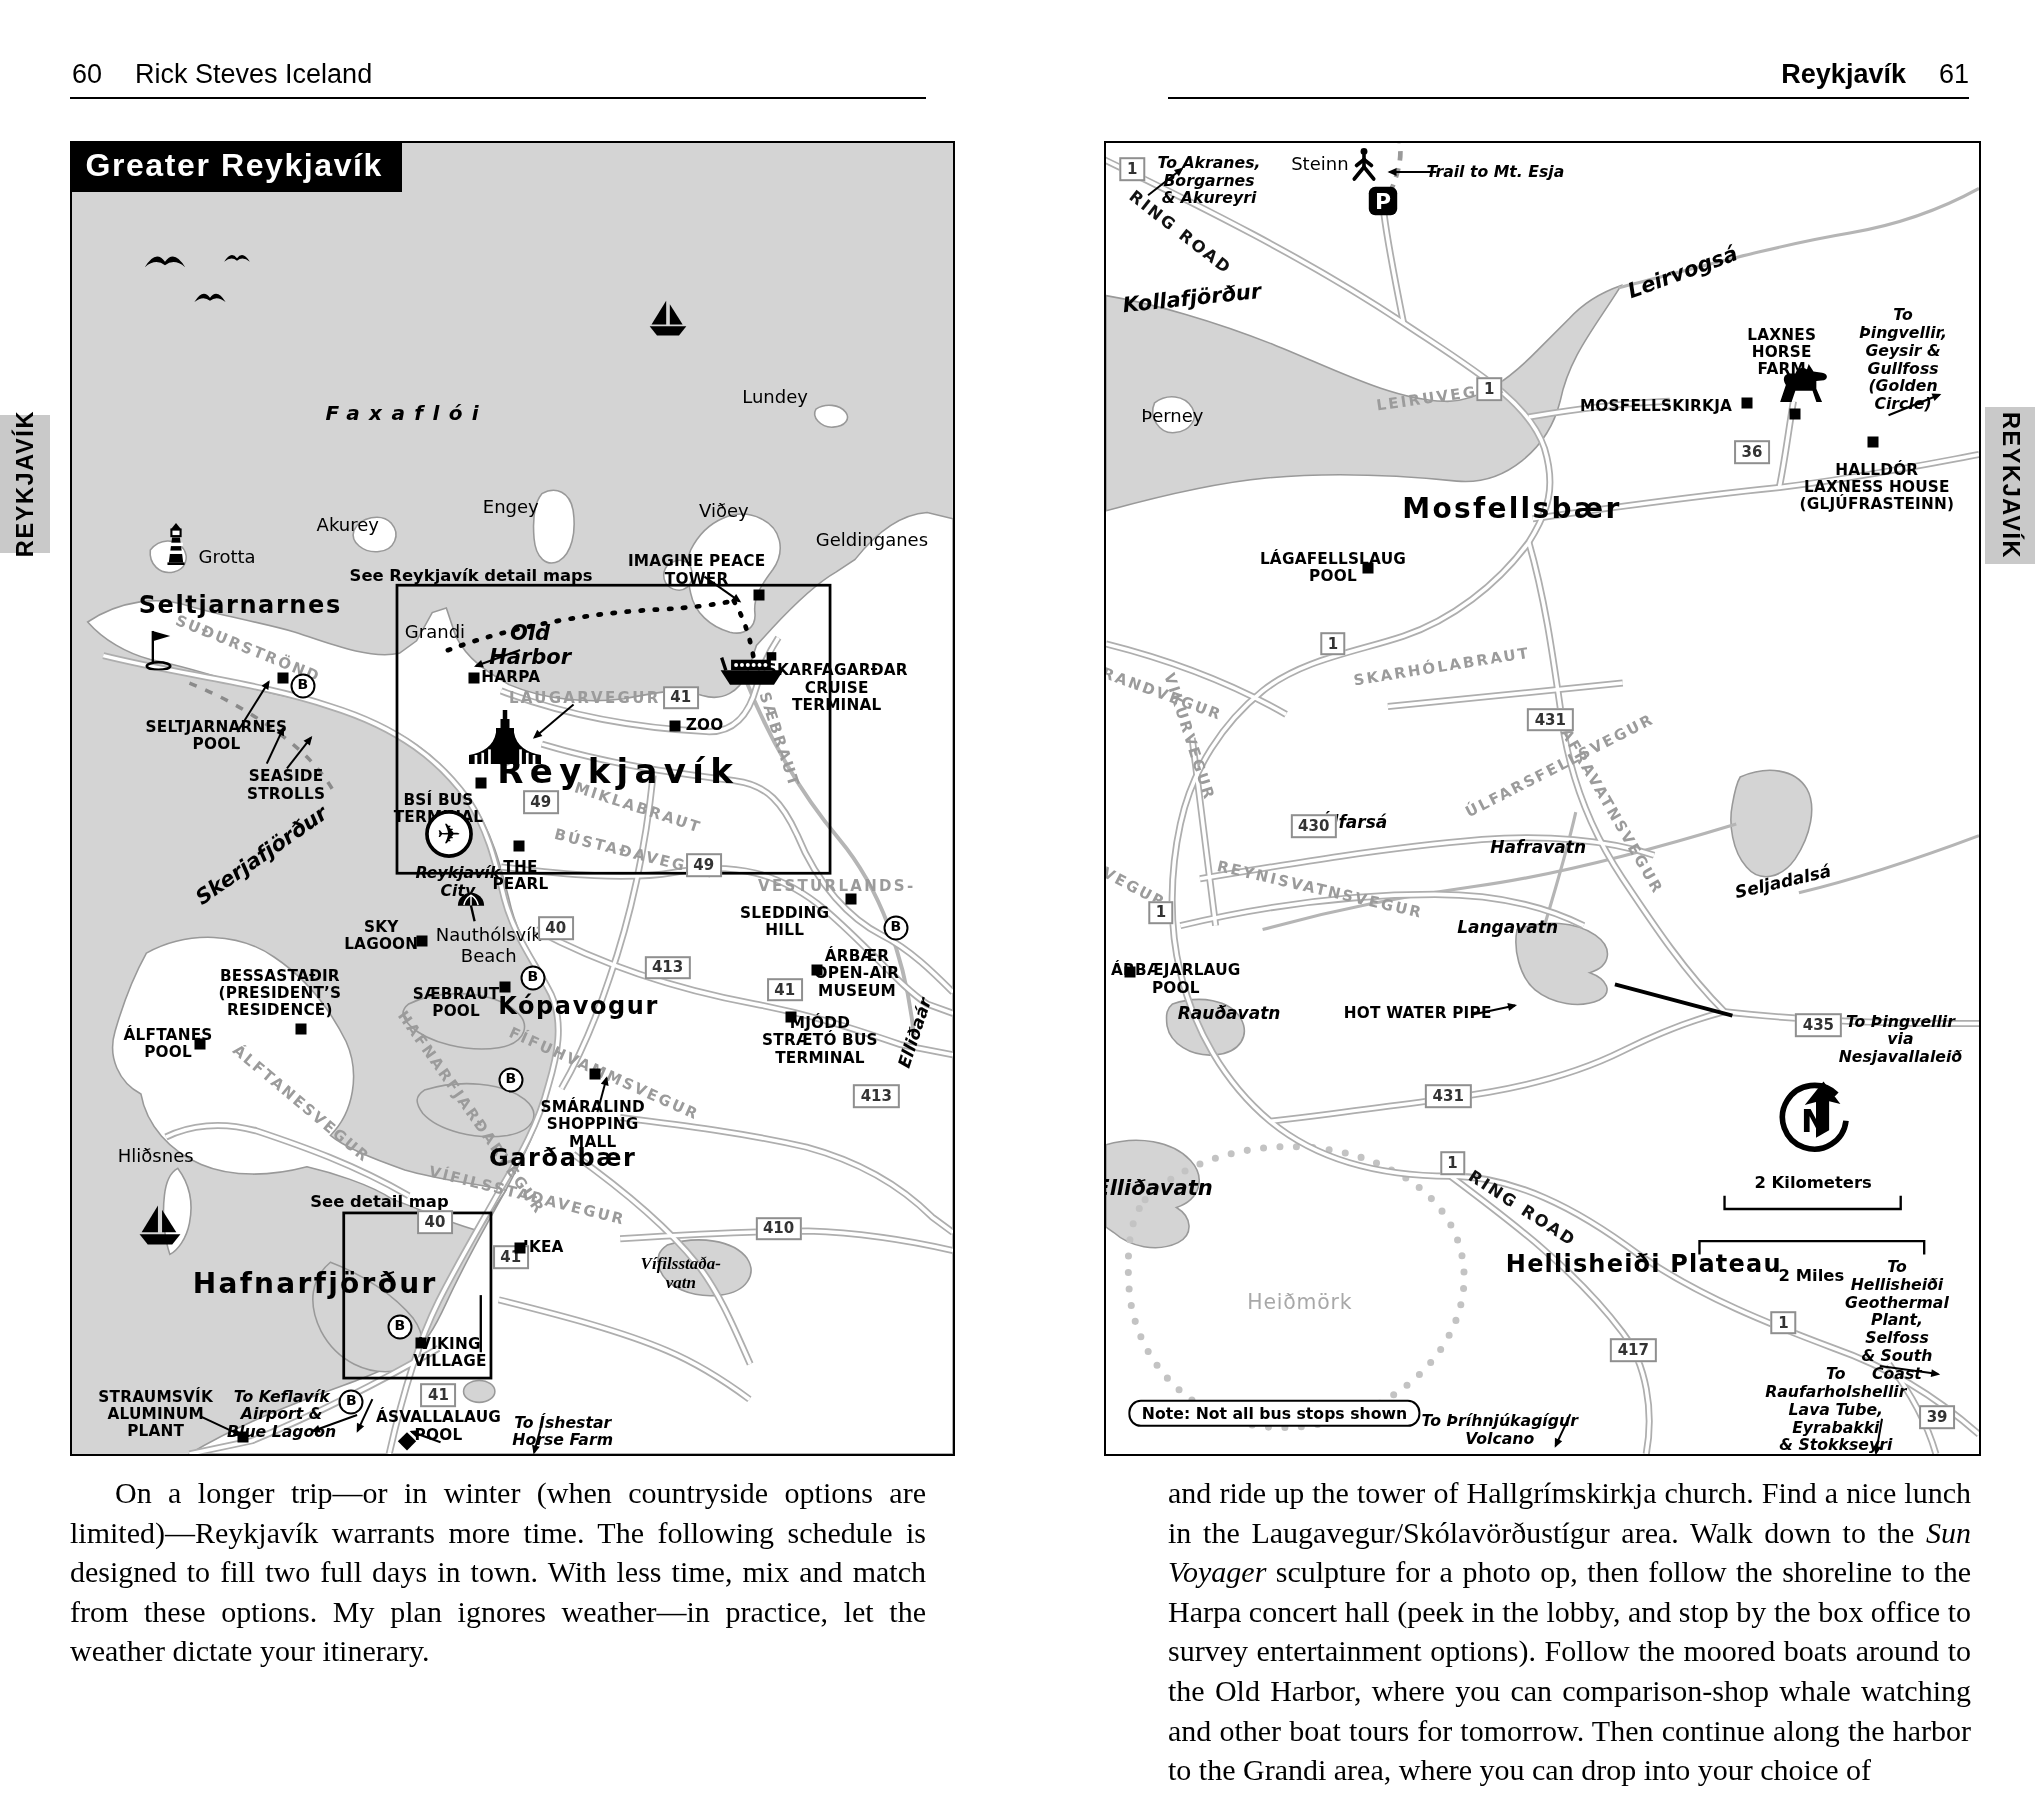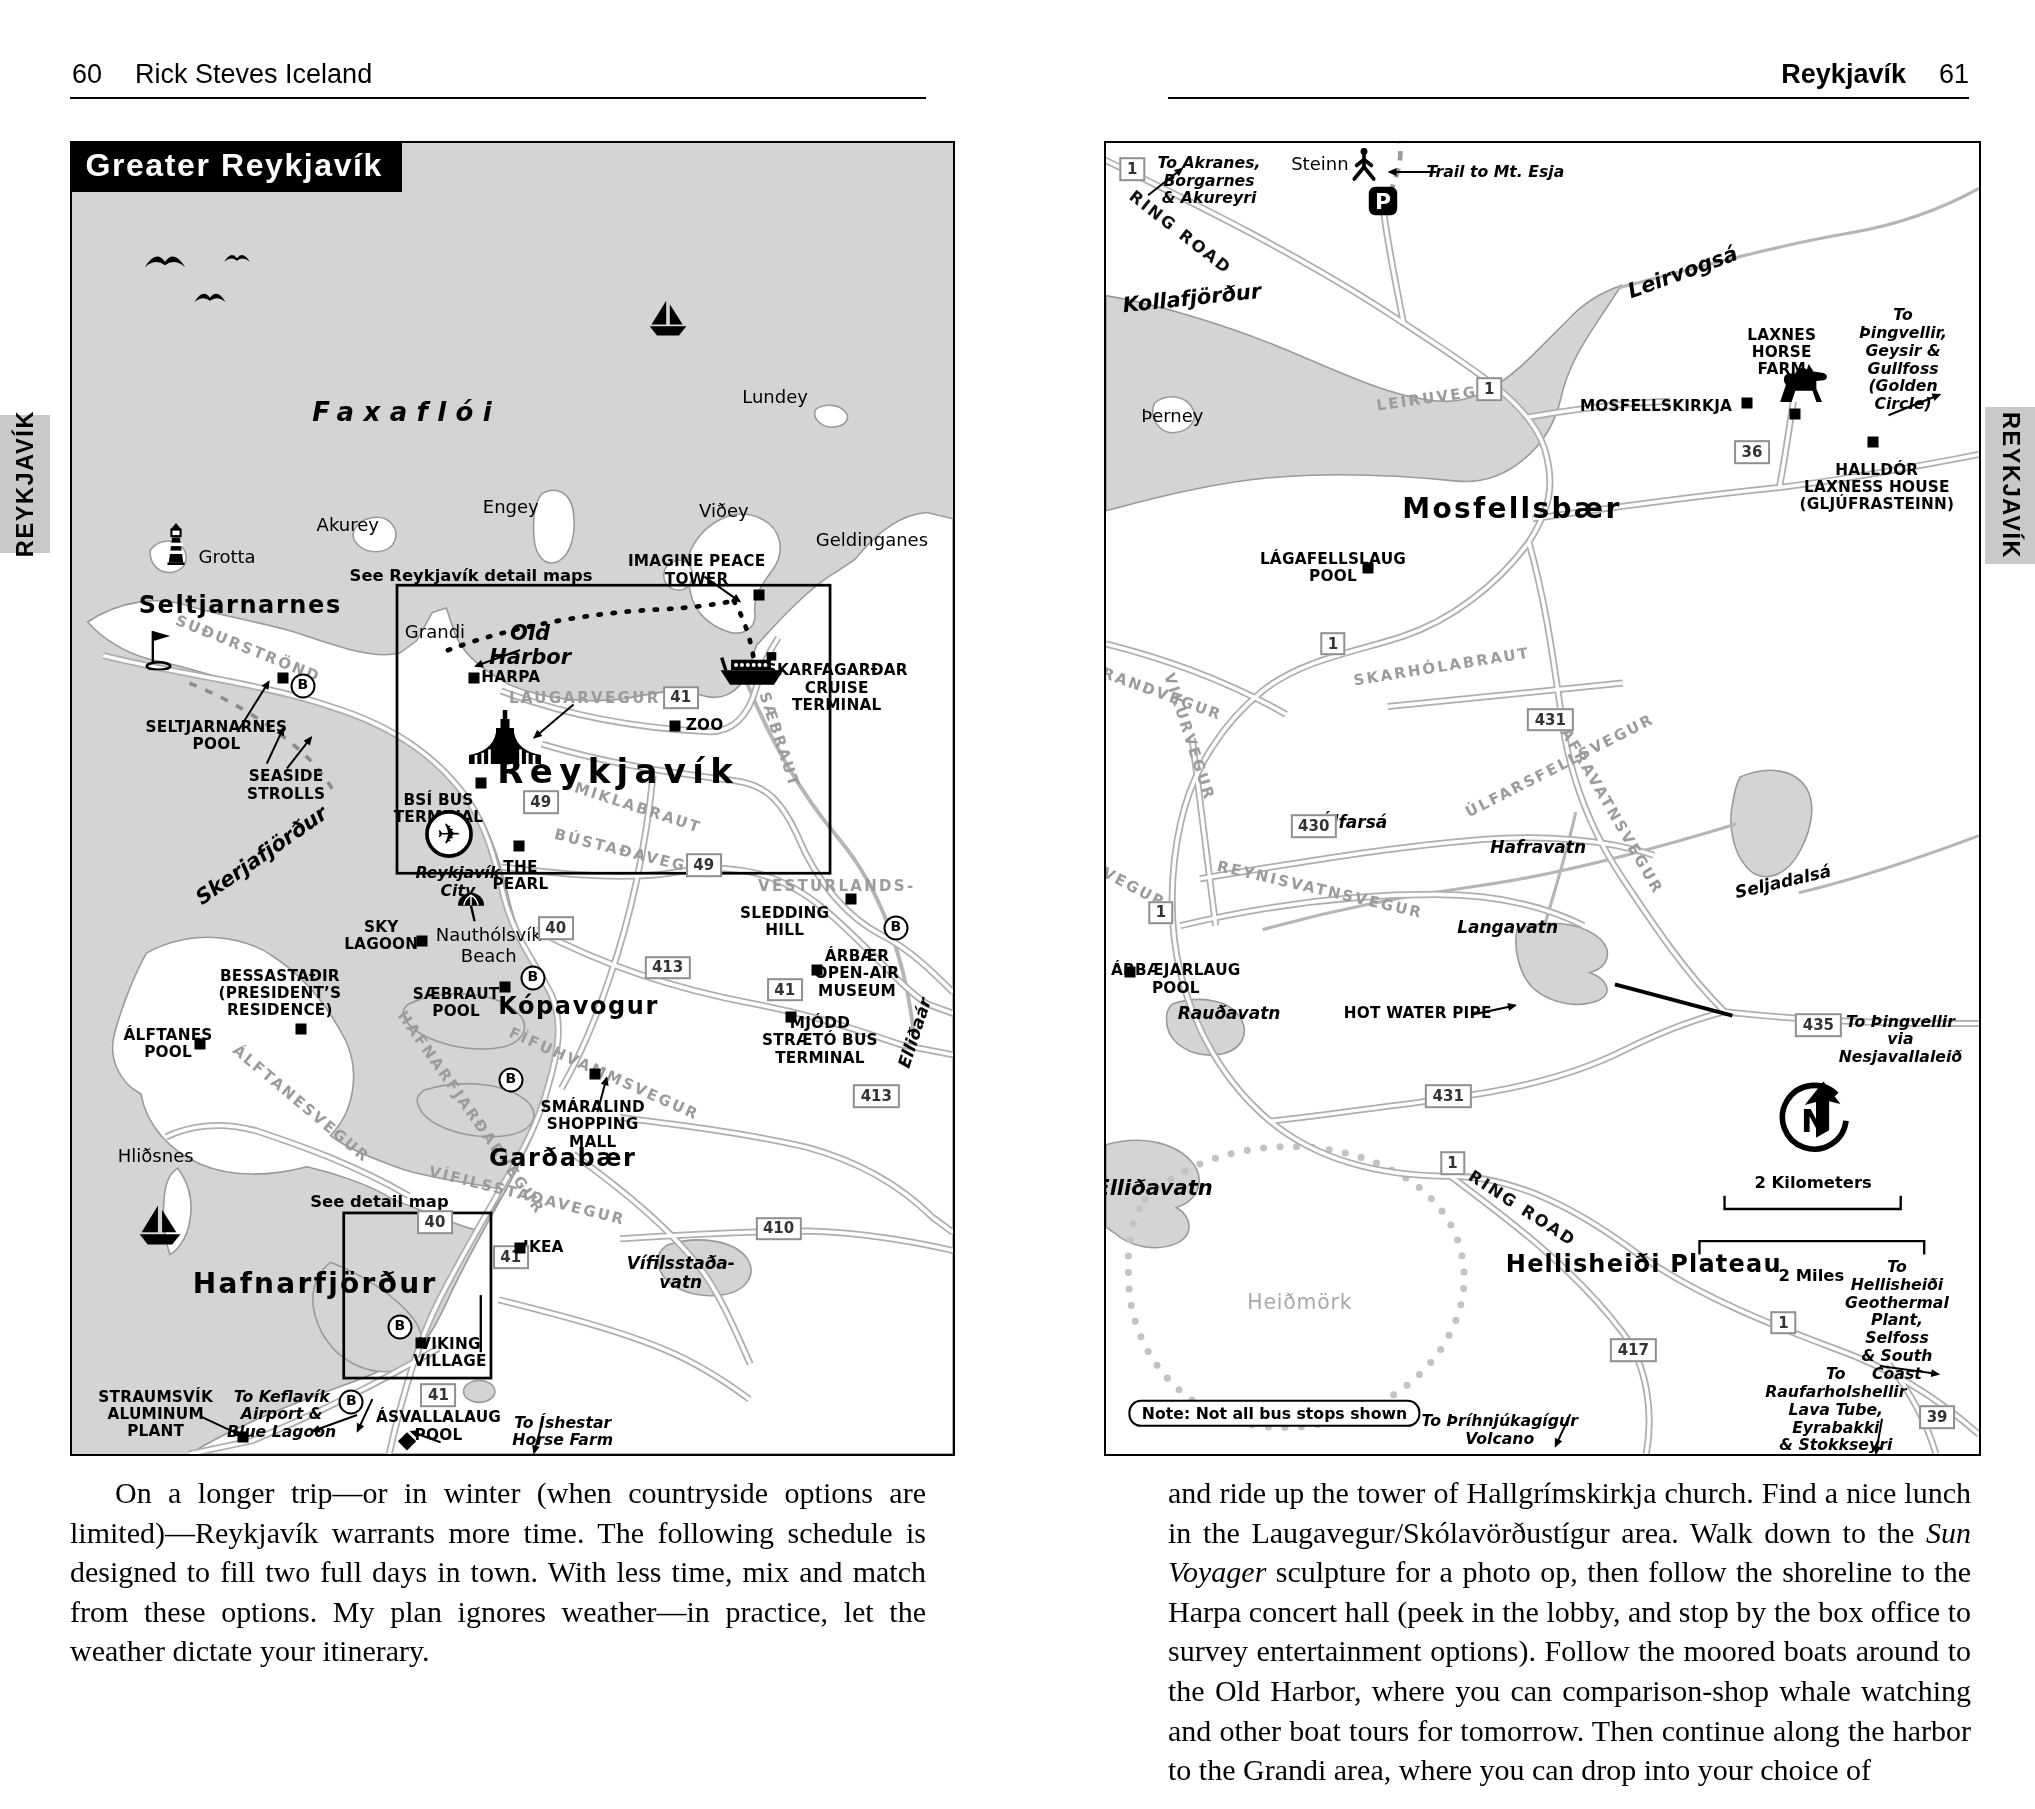--- a/index.html
+++ b/index.html
@@ -18,21 +18,21 @@
   .map svg.bg{position:absolute;left:0;top:0;width:100%;height:100%;}
   .map .labels{position:absolute;left:0;top:0;width:100%;height:100%;}
   .map-title{position:absolute;left:-2.3px;top:-2.3px;background:#000;color:#fff;font-family:"Liberation Sans",sans-serif;font-weight:bold;font-size:32px;letter-spacing:1.6px;padding:6.3px 19px 7.8px 15.7px;z-index:5;}
 
   .lbl{position:absolute;white-space:pre-line;text-align:center;line-height:1.13;color:#000;z-index:4;}
   .city{font-weight:bold;font-size:24px;letter-spacing:1.6px;}
   .cityBig{font-weight:bold;font-size:34px;letter-spacing:6.3px;}
   .cityMed{font-weight:bold;font-size:28px;letter-spacing:2.3px;}
   .island{font-size:18px;}
   .water{font-style:italic;font-weight:bold;font-size:21px;}
-  .waterSp{font-style:italic;font-weight:600;font-size:26px;letter-spacing:9.4px;}
+  .waterSp{font-style:italic;font-weight:600;font-size:20px;letter-spacing:9.4px;}
   .waterSm{font-style:italic;font-weight:bold;font-size:17px;}
   .poi{font-weight:bold;font-size:15.3px;letter-spacing:0.2px;}
   .road{font-weight:bold;font-size:15px;color:#9b9b9b;letter-spacing:2.3px;}
   .roadDk{font-weight:bold;font-size:16.4px;color:#111;letter-spacing:2.3px;}
   .note{font-style:italic;font-weight:bold;font-size:15.7px;}
   .gray{font-size:20.4px;color:#a8a8a8;letter-spacing:0.8px;}
   .detail{font-weight:bold;font-size:16.4px;}
   .plateau{font-weight:bold;font-size:24px;letter-spacing:1.2px;}
   .scale{font-weight:bold;font-size:16.4px;}
   .notebox{font-weight:bold;font-size:15.7px;border:2px solid #000;border-radius:12.5px;padding:2.3px 11px;background:#fff;white-space:nowrap;}
@@ -266,21 +266,21 @@
 TERMINAL</div>
       <div class="lbl waterSm" style="left: 95.7%; top: 67.9%; transform: translate(-50%, -50%) rotate(-72deg);">Elliðaár</div>
       <div class="lbl road" style="left: 60.4%; top: 71%; transform: translate(-50%, -50%) rotate(24deg);">FÍFUHVAMMSVEGUR</div>
       <div class="lbl road" style="left: 45.3%; top: 74%; transform: translate(-50%, -50%) rotate(55deg);">HAFNARFJARÐARVEGUR</div>
       <div class="lbl poi" style="left: 59.1%; top: 74.9%; transform: translate(-50%, -50%) rotate(0deg);">SMÁRALIND
 SHOPPING
 MALL</div>
       <div class="lbl city" style="left: 55.7%; top: 77.5%; transform: translate(-50%, -50%) rotate(0deg);">Garðabær</div>
       <div class="lbl road" style="left: 51.7%; top: 80.3%; transform: translate(-50%, -50%) rotate(14deg);">VÍFILSSTAÐAVEGUR</div>
       <div class="lbl detail" style="left: 34.9%; top: 80.8%; transform: translate(-50%, -50%) rotate(0deg);">See detail map</div>
-      <div class="lbl waterSm" style="left: 69.1%; top: 86.2%; transform: translate(-50%, -50%) rotate(0deg);">Vífilsstaða-
+      <div class="lbl waterSm" style="left: 69.1%; top: 86.2%; transform: translate(-50%, -50%) rotate(0deg); font-family: Liberation Serif, serif;">Vífilsstaða-
 vatn</div>
       <div class="lbl poi" style="left: 53.5%; top: 84.3%; transform: translate(-50%, -50%) rotate(0deg);">IKEA</div>
       <div class="lbl poi" style="left: 23.6%; top: 64.9%; transform: translate(-50%, -50%) rotate(0deg);">BESSASTAÐIR
 (PRESIDENT’S
 RESIDENCE)</div>
       <div class="lbl poi" style="left: 10.9%; top: 68.7%; transform: translate(-50%, -50%) rotate(0deg);">ÁLFTANES
 POOL</div>
       <div class="lbl road" style="left: 26%; top: 73.3%; transform: translate(-50%, -50%) rotate(40deg);">ÁLFTANESVEGUR</div>
       <div class="lbl island" style="left: 9.5%; top: 77.3%; transform: translate(-50%, -50%) rotate(0deg);">Hliðsnes</div>
       <div class="lbl cityMed" style="left: 27.6%; top: 87%; transform: translate(-50%, -50%) rotate(0deg);">Hafnarfjörður</div>

